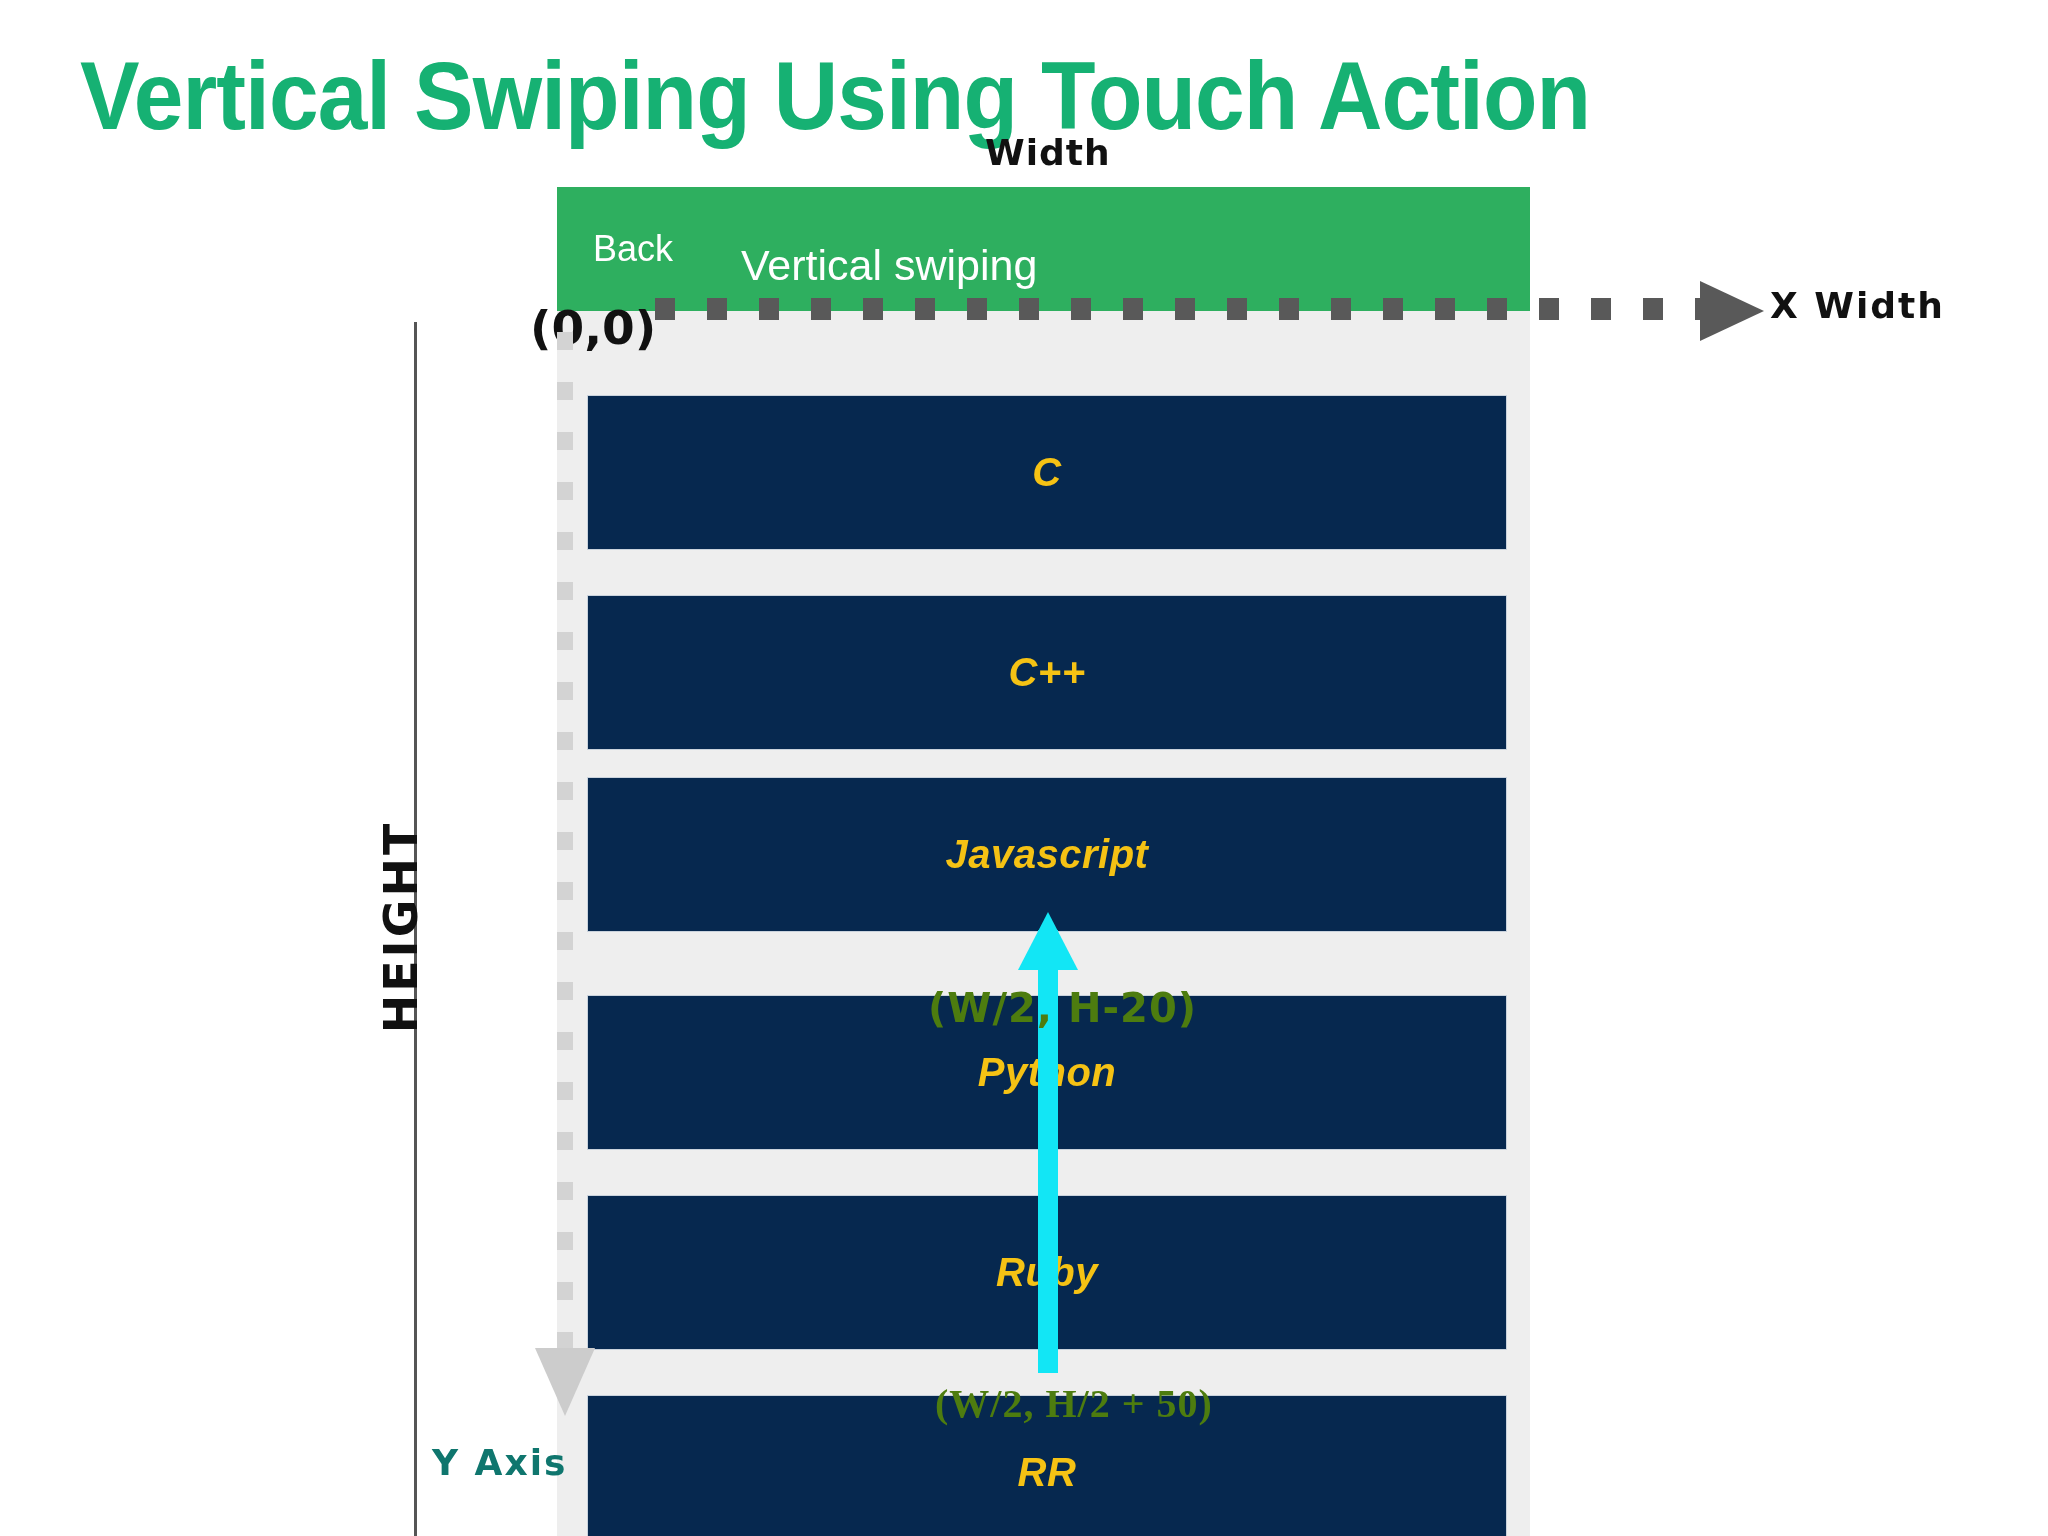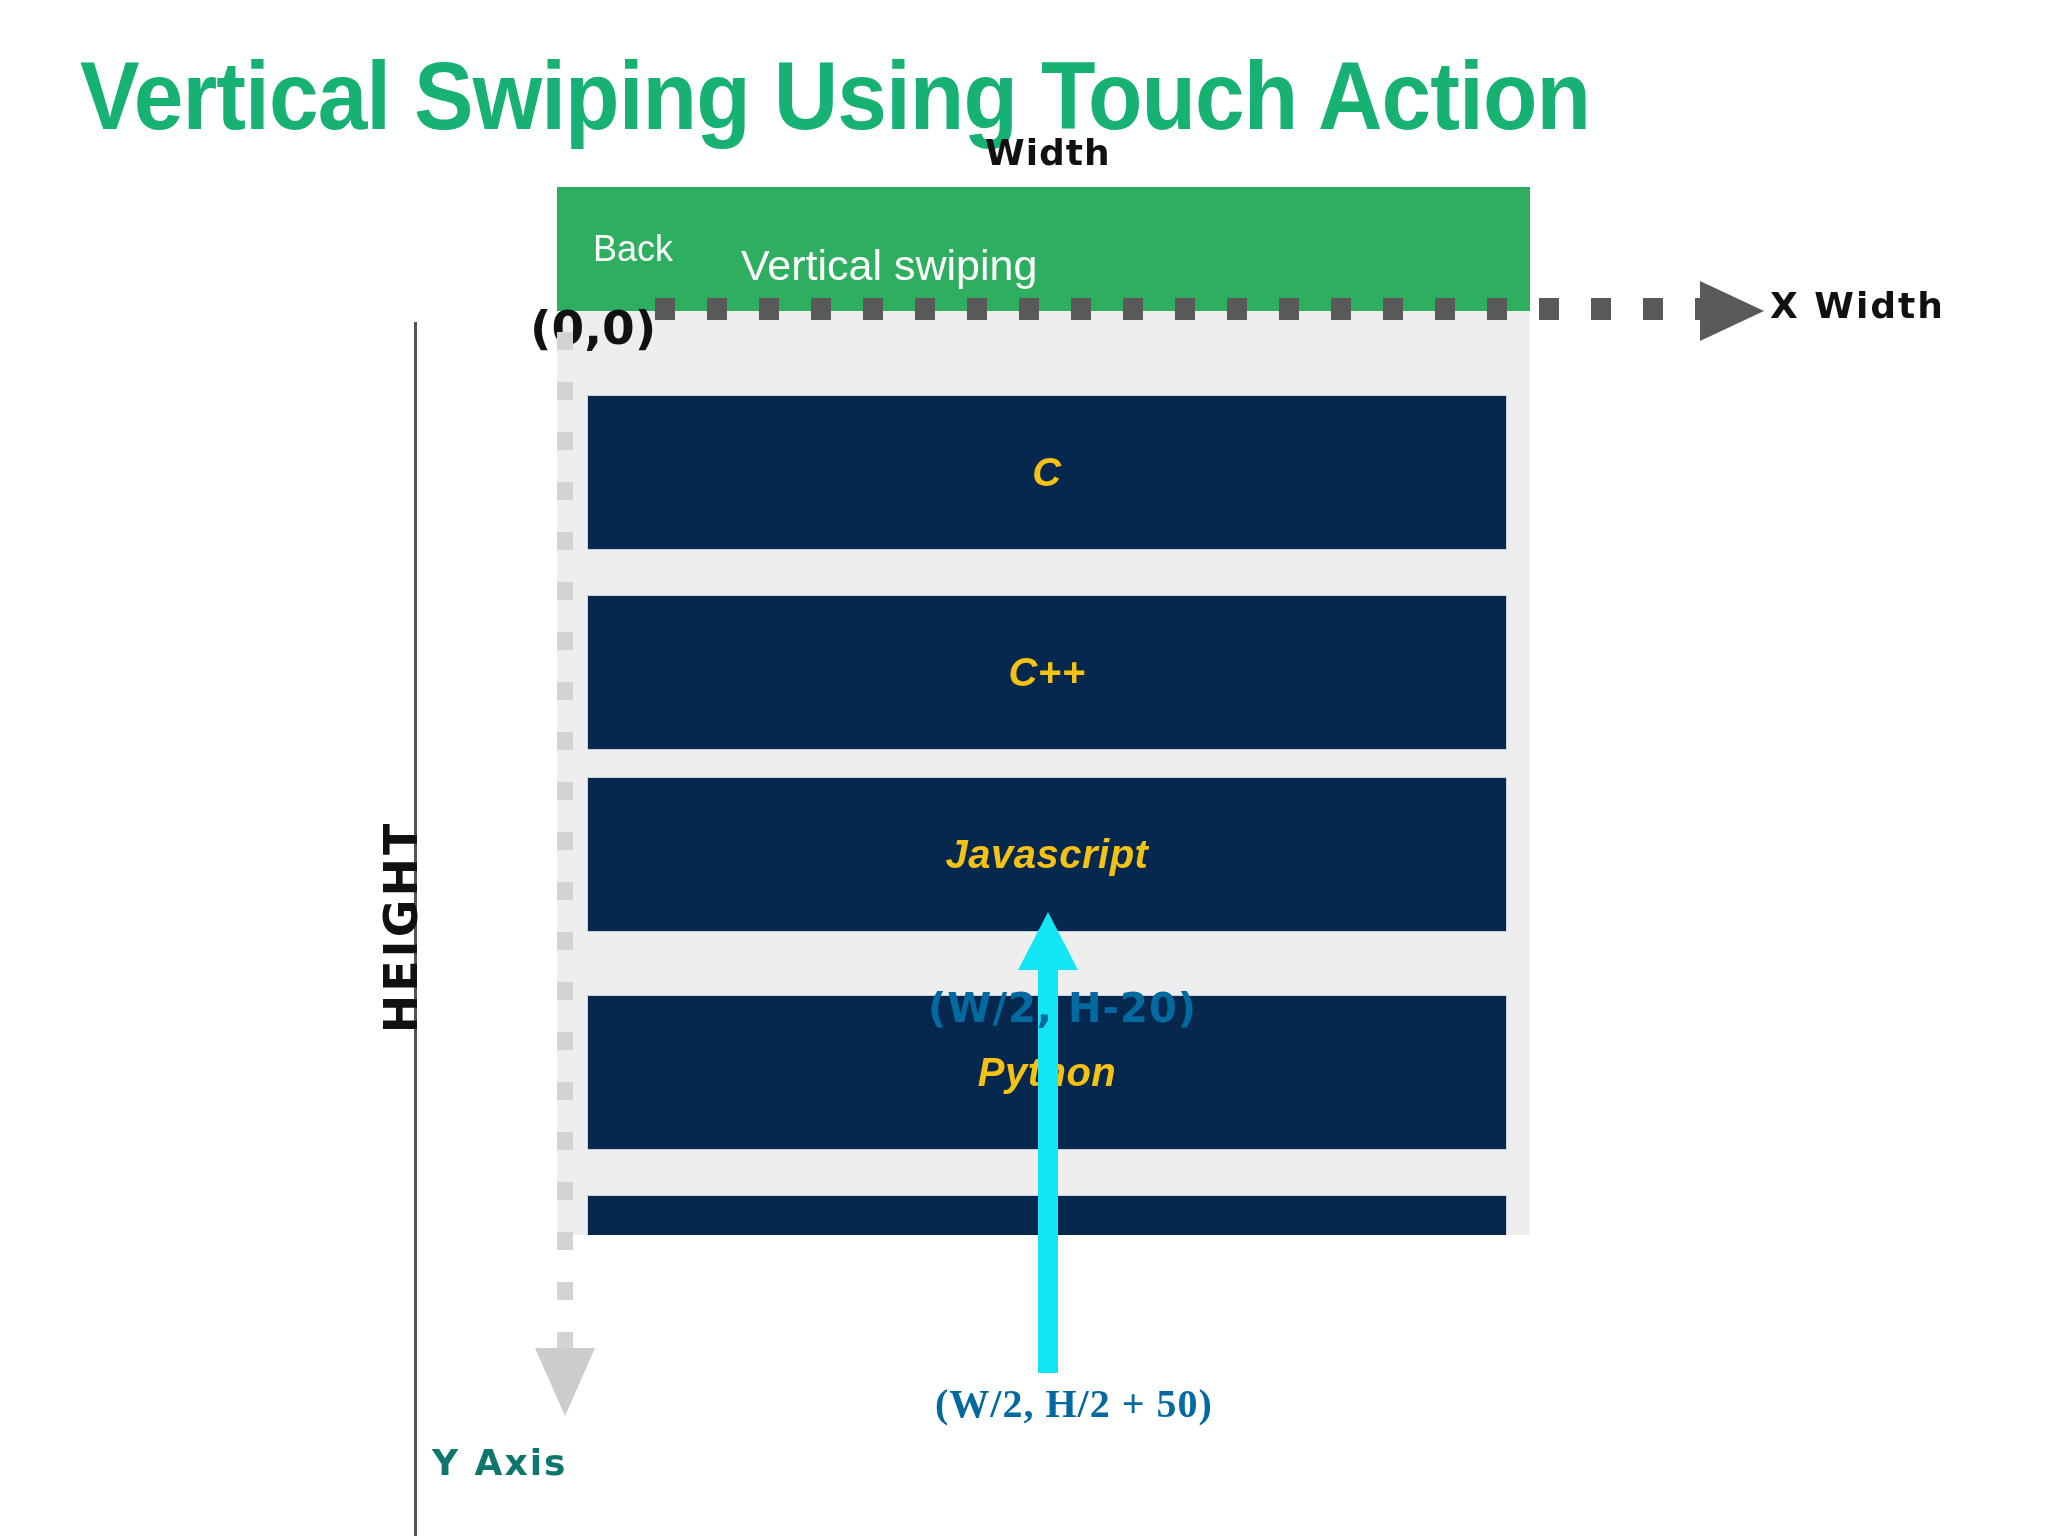--- a/index.html
+++ b/index.html
@@ -31,21 +31,21 @@
     font-family:"DejaVu Sans",sans-serif;
     font-weight:bold;
     font-size:36px;
     color:#111111;
     letter-spacing:1px;
   }
   
   #phone-frame{
     position:absolute;
     left:557px; top:187px;
-    width:973px; height:1048px;
+    width:973px; height:1349px;
     background:#eeeeee;
     overflow:hidden;
   }
   #app-header{
     position:absolute;
     left:0; top:0;
     width:973px; height:124px;
     background:#2eaf5f;
     display:flex;
     align-items:center;
@@ -181,21 +181,21 @@
     border-left:30px solid transparent;
     border-right:30px solid transparent;
     border-bottom:58px solid #12e6f5;
   }
   
   .coord-annot{
     position:absolute;
     font-family:"DejaVu Sans",sans-serif;
     font-weight:bold;
     font-size:40px;
-    color:#0369a1;
+    color:#4d7c0f;
     white-space:nowrap;
     letter-spacing:1px;
   }
   #coord-start{ left:928px; top:985px; }
   #coord-end{   left:935px; top:1380px;font-family:Liberation Serif, serif; }
 </style>
 </head>
 <body>
 
 <div id="slide-title">Vertical Swiping Using Touch Action</div>

